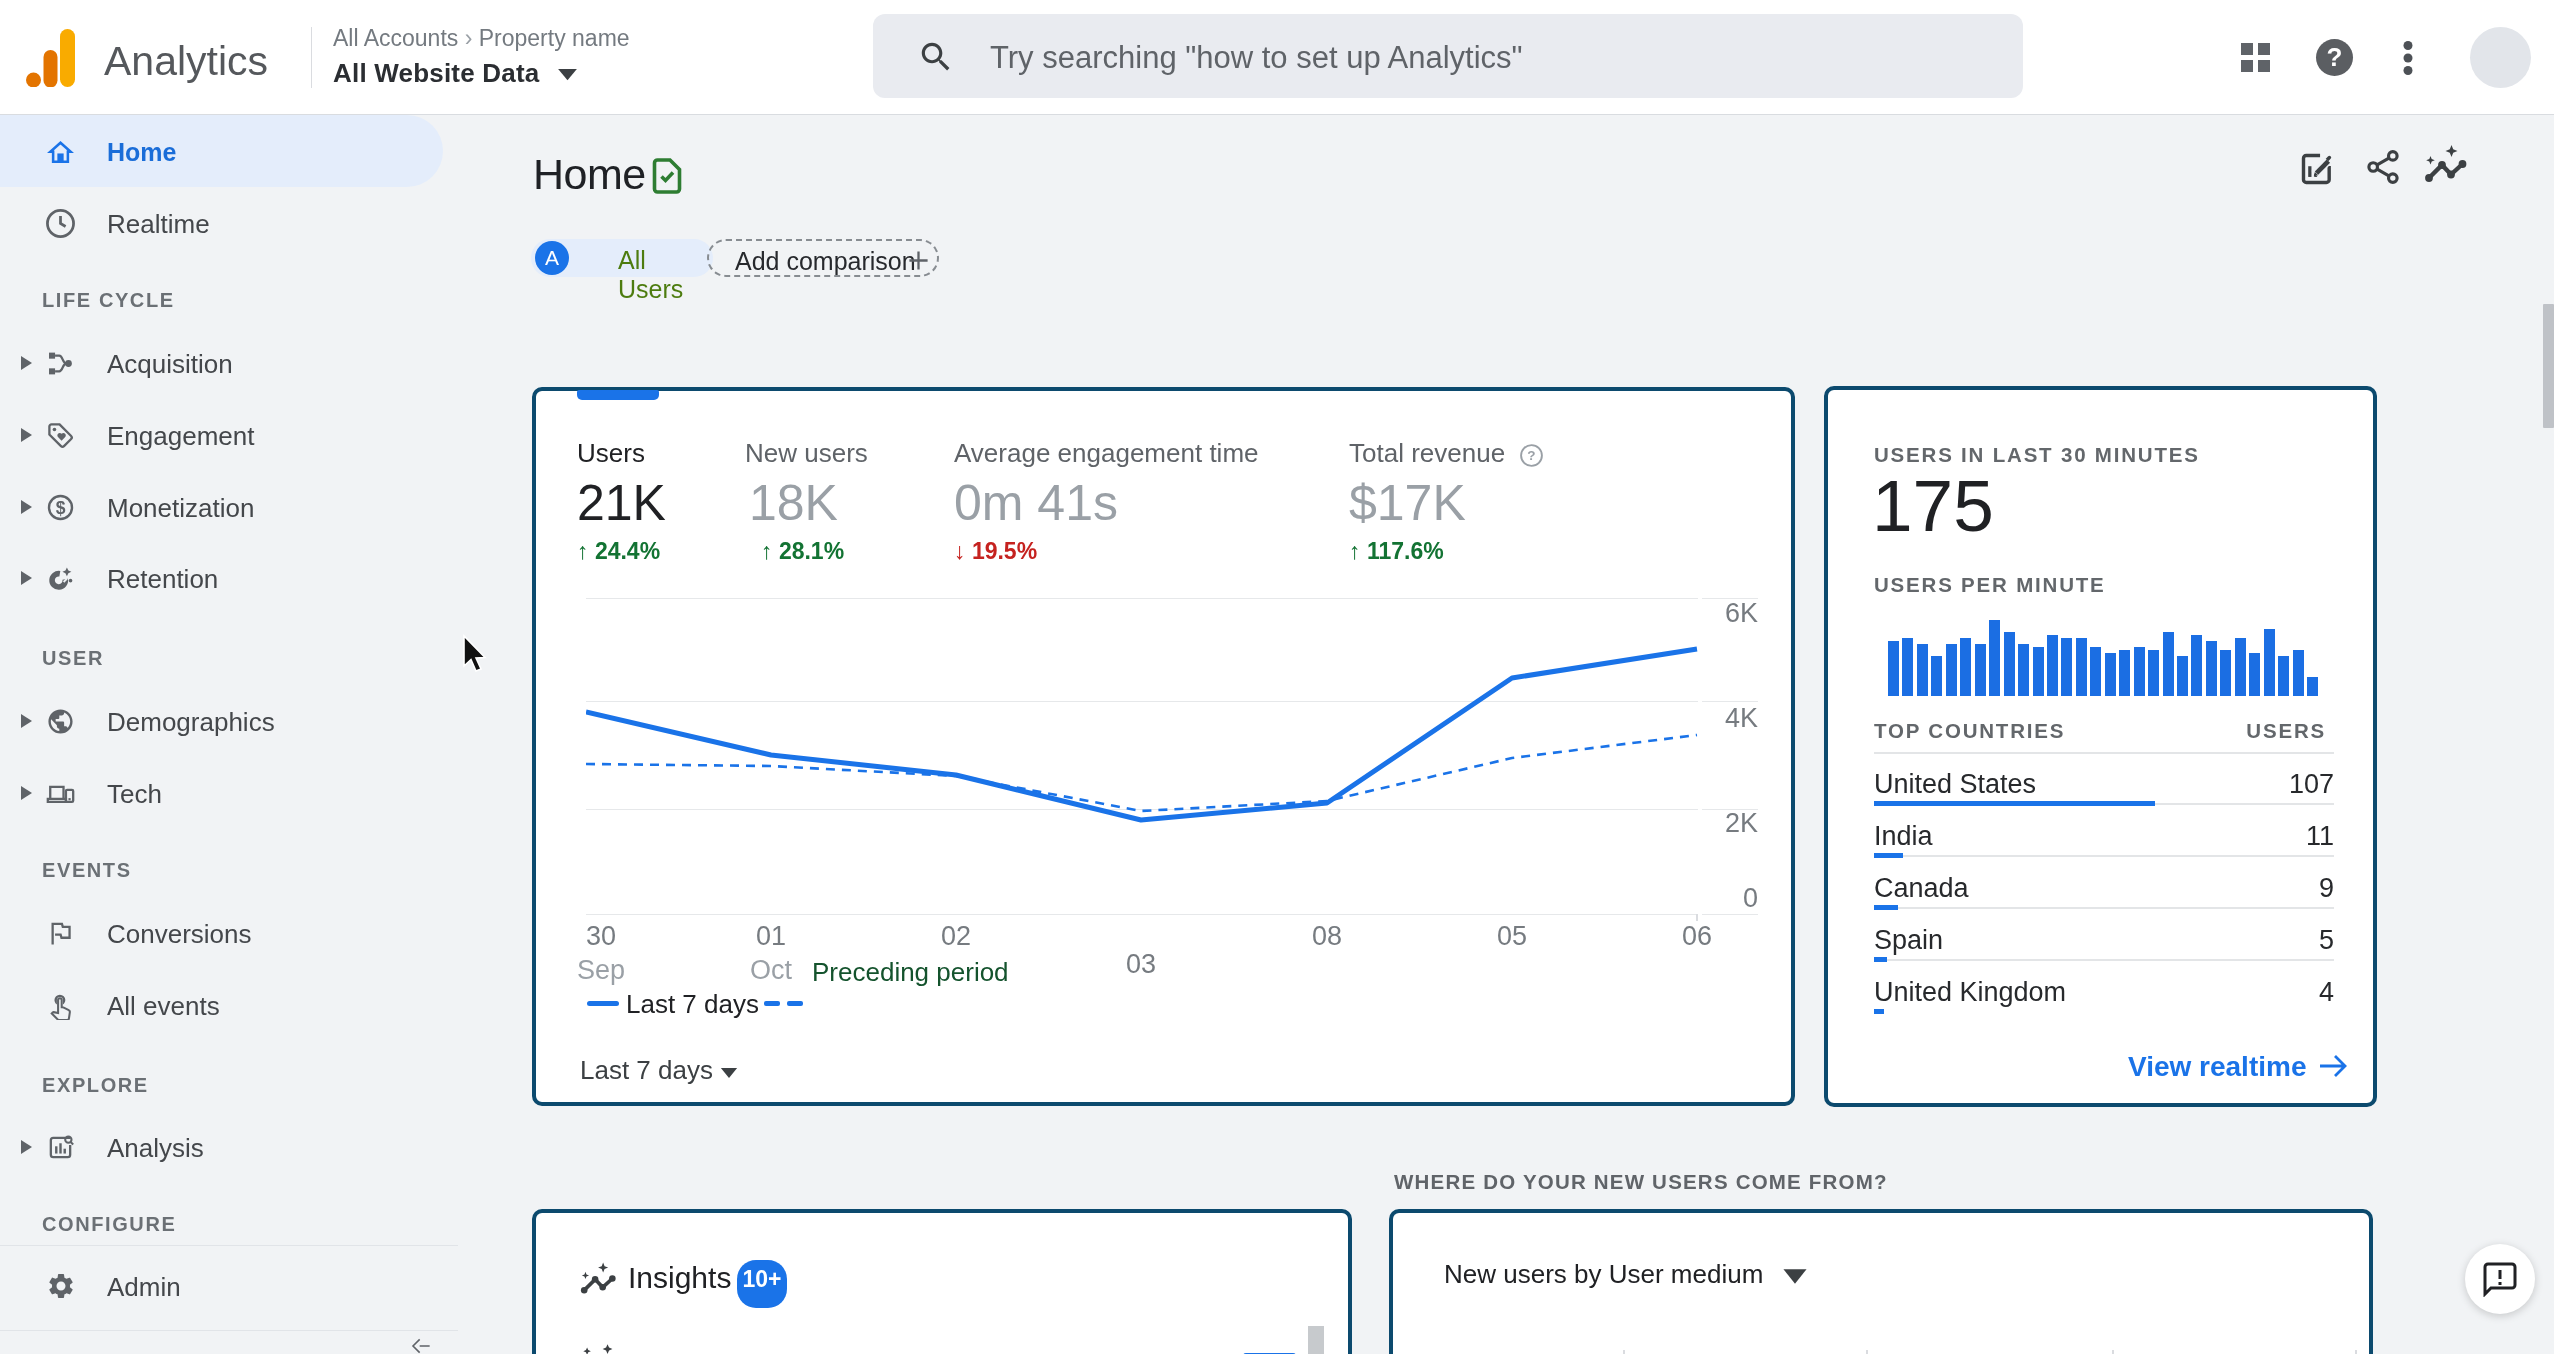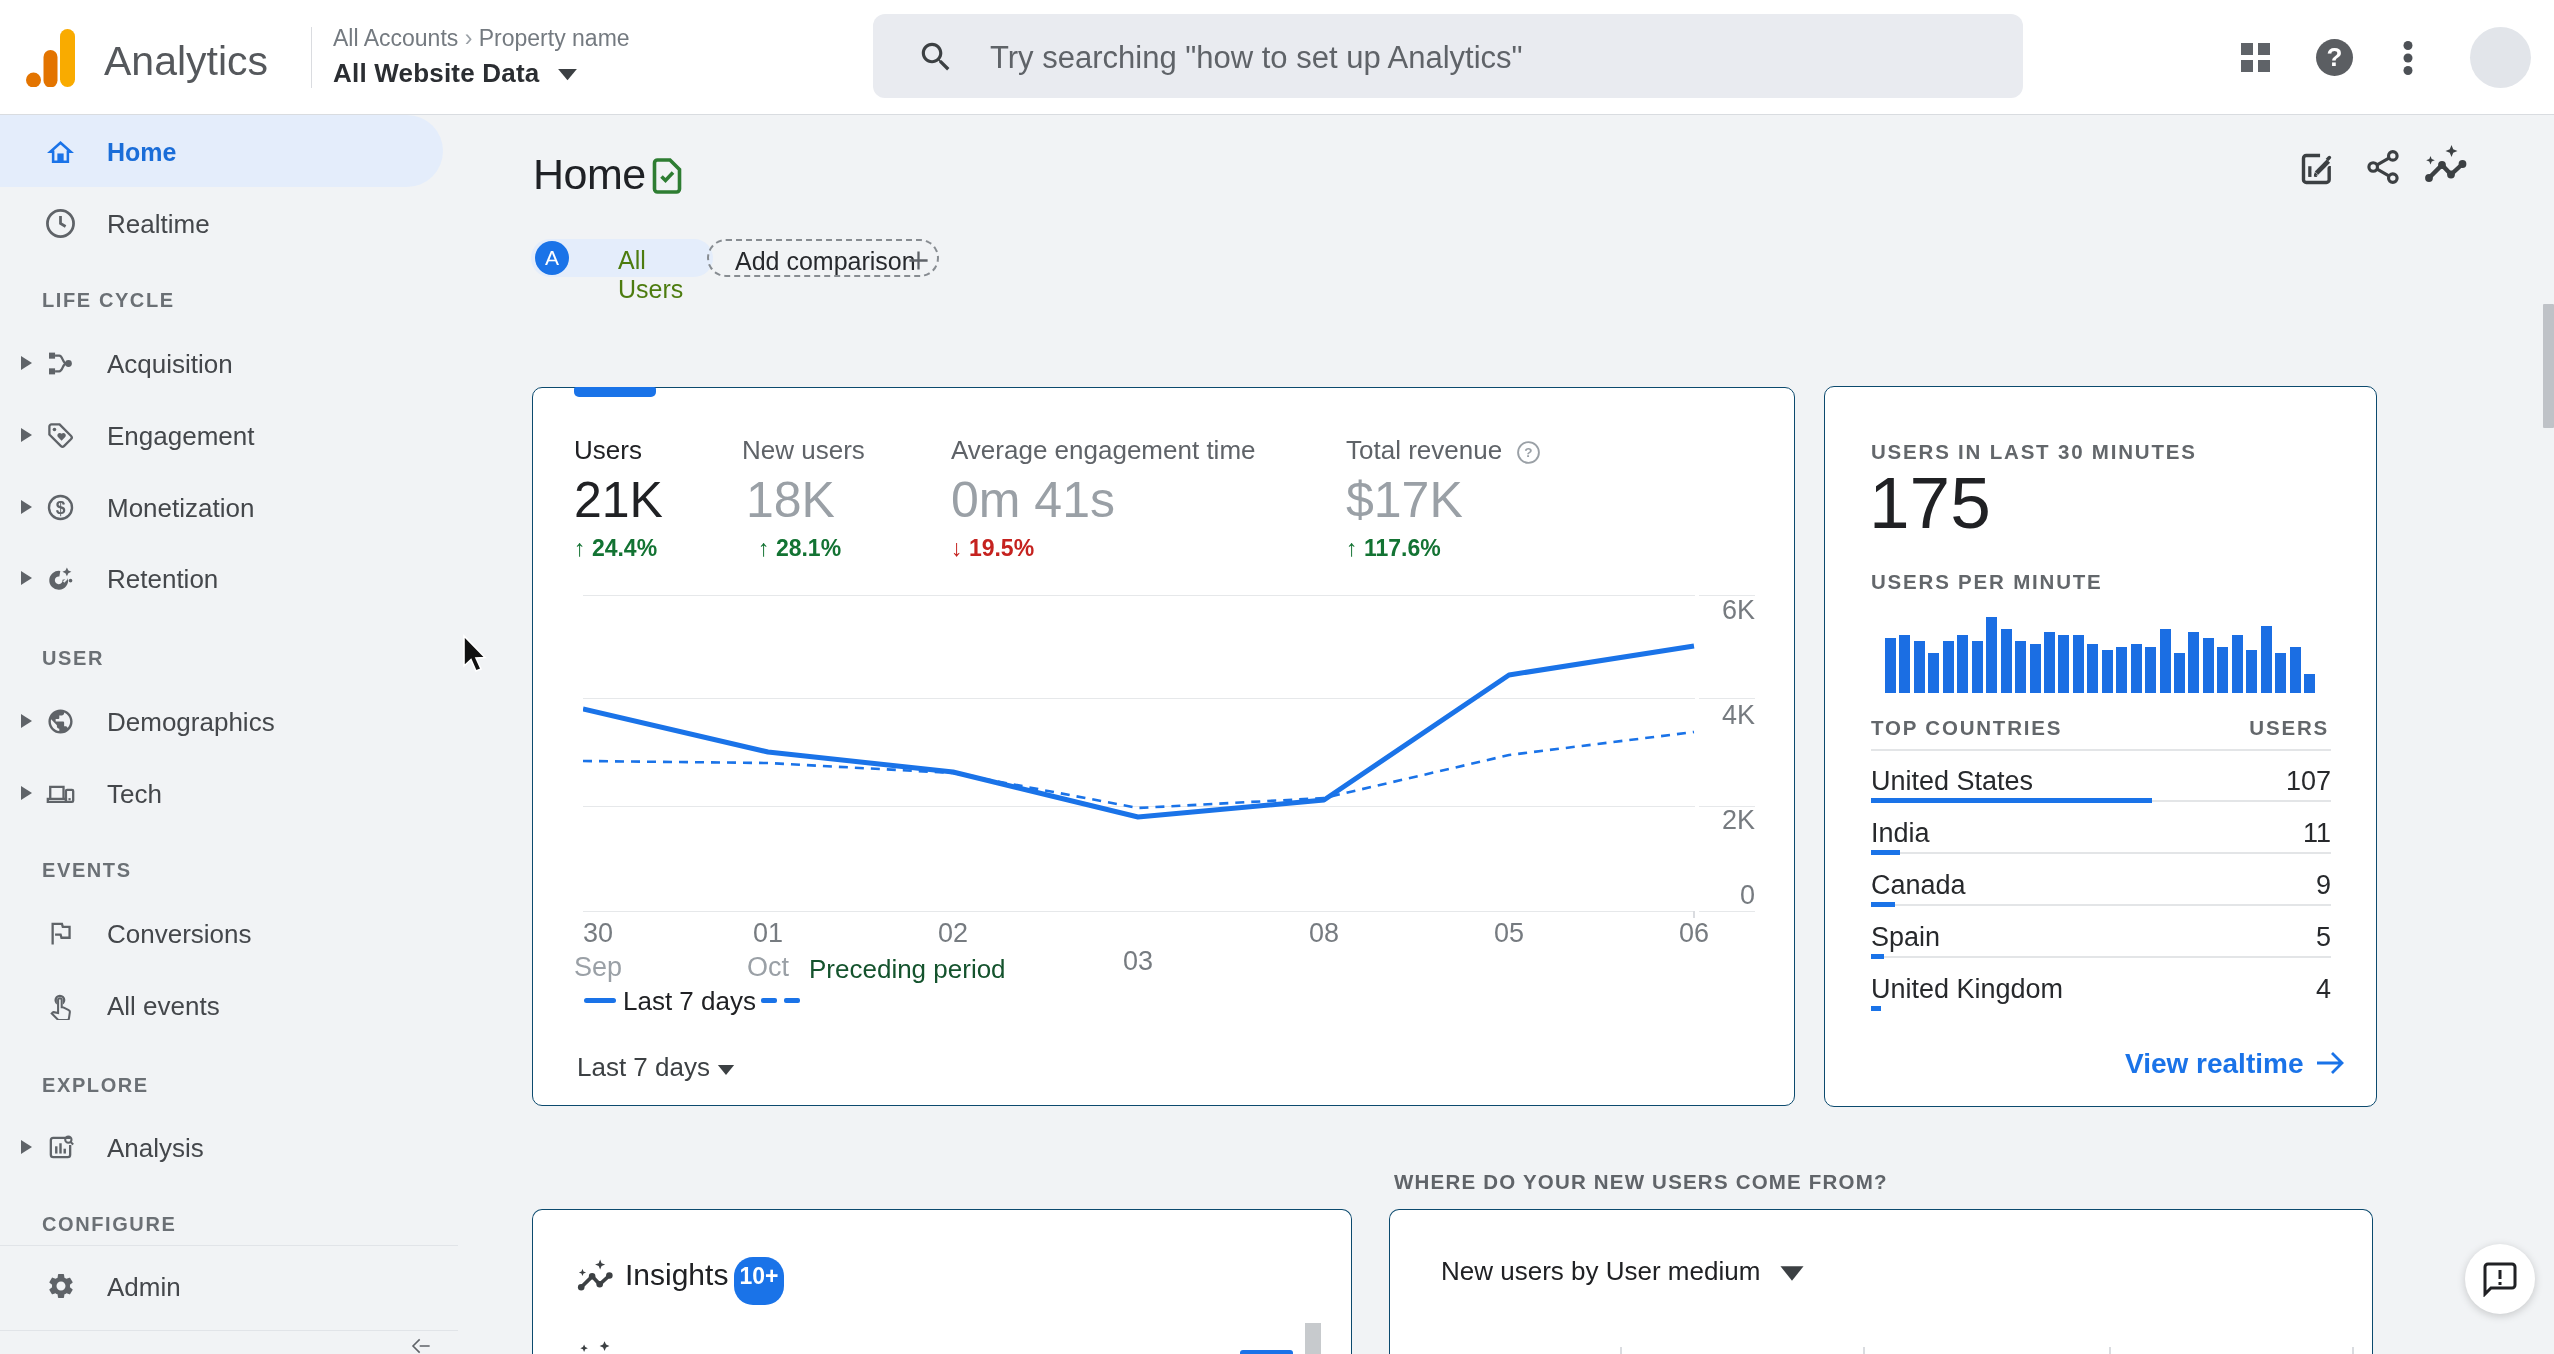--- a/index.html
+++ b/index.html
@@ -21,21 +21,21 @@
 .caret { position:absolute; left:21px; width:0; height:0; border-left:11px solid #5f6368; border-top:7px solid transparent; border-bottom:7px solid transparent; }
 .sideline { position:absolute; left:0; width:458px; height:1px; background:#e1e4e8; }
 
 #title { position:absolute; left:533px; top:150px; font-size:43px; color:#1f2125; letter-spacing:-0.5px; }
 .chip { position:absolute; top:239px; height:38px; border-radius:19px; }
 #chip-all { left:531px; width:182px; background:#e4edfb; }
 #chip-all .a { position:absolute; left:4px; top:2px; width:34px; height:34px; border-radius:50%; background:#1a73e8; color:#fff; font-size:21px; text-align:center; line-height:34px; }
 #chip-all .t { position:absolute; left:55px; top:7px; font-size:25px; color:#4d7c0f;margin-left:32px; }
 #chip-add { left:707px; width:232px; border:2px dashed #878c91; }
 #chip-add .t { position:absolute; left:26px; top:6px; font-size:25px; font-weight:400; color:#27292d; white-space:nowrap; }
-.card { position:absolute; background:#ffffff; border:1px solid #0c4a6e; border-radius:10px; }
+.card { position:absolute; background:#ffffff; border:4px solid #0c4a6e; border-radius:10px; }
 #card-main { left:532px; top:387px; width:1263px; height:719px; }
 #card-rt   { left:1824px; top:386px; width:553px; height:721px; }
 #card-ins  { left:532px; top:1209px; width:820px; height:146px; border-radius:10px 10px 0 0; border-bottom:none; }
 #card-nu   { left:1389px; top:1209px; width:984px; height:150px; border-radius:10px 10px 0 0; border-bottom:none; }
 #bluetab { position:absolute; left:41px; top:-1px; width:82px; height:10px; background:#1a73e8; border-radius:2px 2px 5px 5px; }
 .stat-l { position:absolute; top:49px; font-size:26px; line-height:1; color:#5f6368; white-space:nowrap; }
 .stat-v { position:absolute; top:87px; font-size:50px; line-height:1; color:#9aa0a6; white-space:nowrap; }
 .stat-d { position:absolute; top:147px; font-size:23px; line-height:1.2; font-weight:700; color:#137333; white-space:nowrap; }
 .grid { position:absolute; left:50px; width:1112px; height:1px; background:#e6e8ea; }
 .stub { position:absolute; left:1166px; width:56px; height:1px; background:#e6e8ea; }

